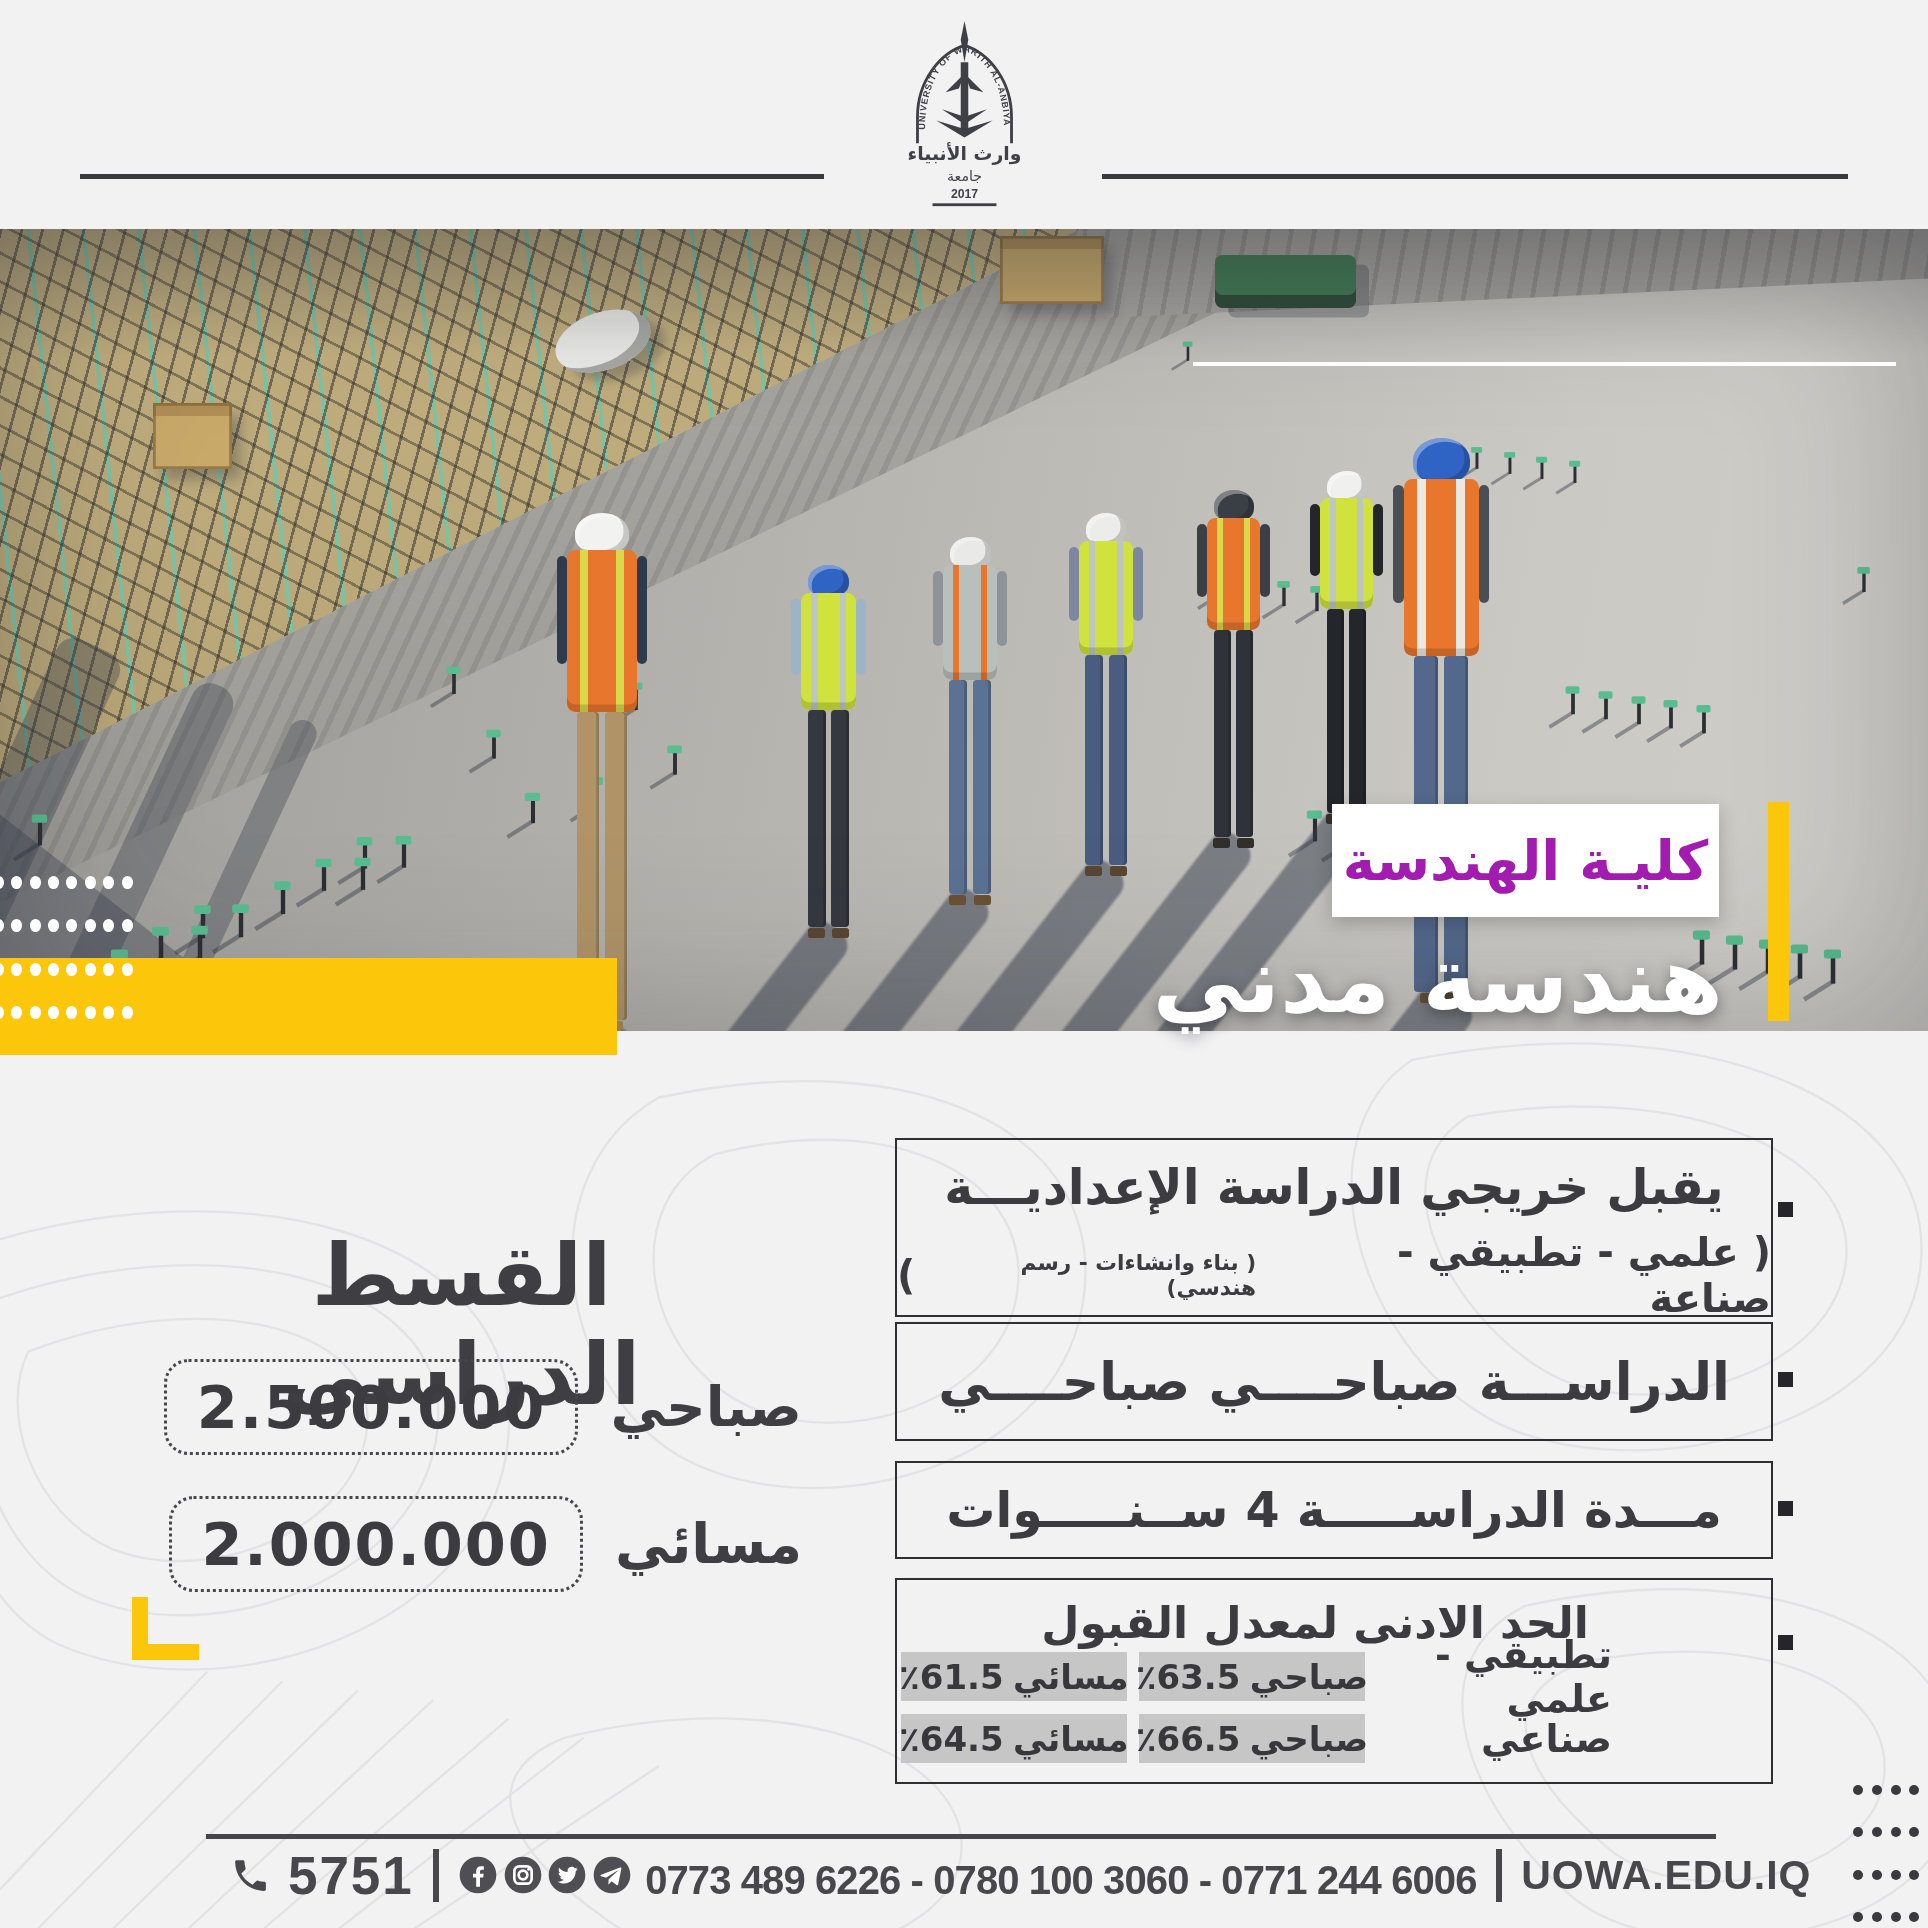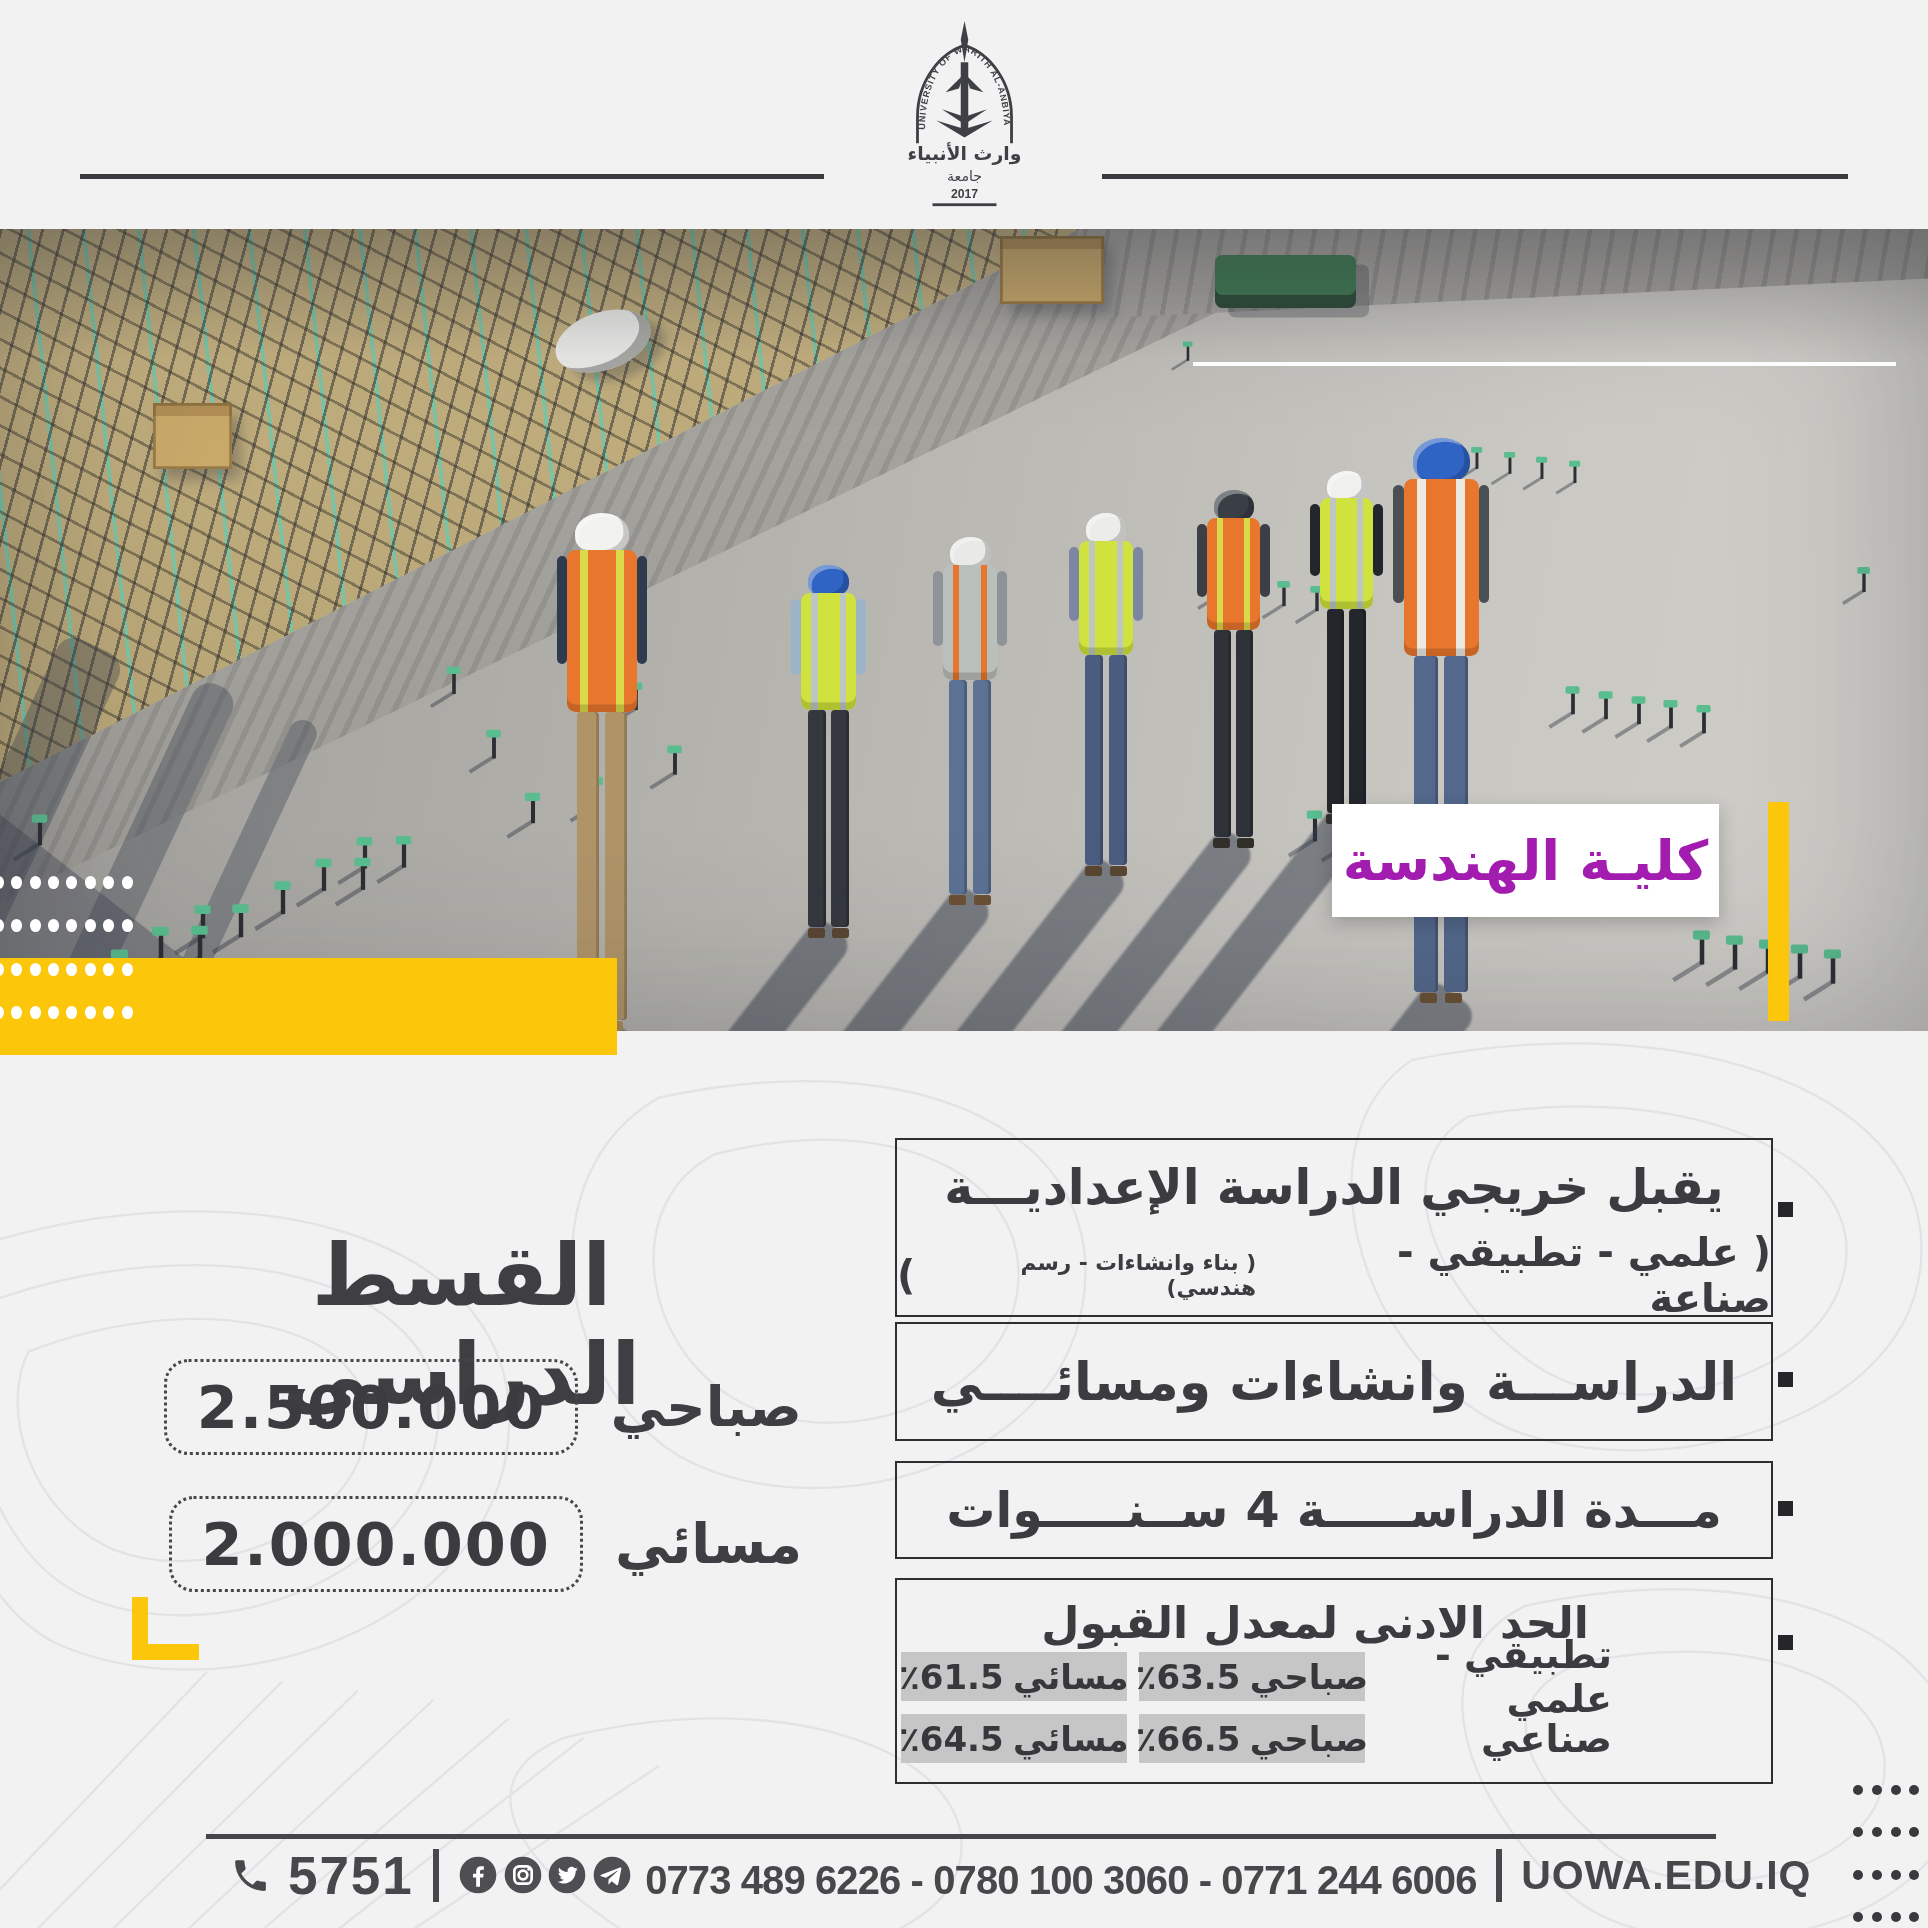--- a/index.html
+++ b/index.html
@@ -342,20 +342,21 @@
     </div>
         </div>
       </div>
     <div class="photo-vignette"></div>
   </div>
 
   <div class="white-line"></div>
   <div class="college-badge">
     <span>كليـة الهندسة</span>
   </div>
+  <div class="dept-title" dir="rtl">هندسة مدني</div>
   <div class="ybar"></div>
   <div class="yrect"></div>
   <div class="wdots" id="wdots">
       <i style="left: 0px; top: 0px; width: 11.3px; height: 13px; background: rgb(255, 255, 255);"></i>
       <i style="left: 18.4px; top: 0px; width: 11.3px; height: 13px; background: rgb(255, 255, 255);"></i>
       <i style="left: 37px; top: 0px; width: 11.3px; height: 13px; background: rgb(255, 255, 255);"></i>
       <i style="left: 55px; top: 0px; width: 11.3px; height: 13px; background: rgb(255, 255, 255);"></i>
       <i style="left: 73px; top: 0px; width: 11.3px; height: 13px; background: rgb(255, 255, 255);"></i>
       <i style="left: 92px; top: 0px; width: 11.3px; height: 13px; background: rgb(255, 255, 255);"></i>
       <i style="left: 110px; top: 0px; width: 11.3px; height: 13px; background: rgb(255, 255, 255);"></i>
@@ -424,21 +425,21 @@
     <div class="big" style="margin-top:19px;">يقبل خريجي الدراسة الإعداديـــة</div>
     <div class="sub-line">
       <span class="sub-main">( علمي - تطبيقي - صناعة</span>
       <span class="sub-small">( بناء وانشاءات - رسم هندسي)</span>
       <span class="sub-main">)</span>
     </div>
   </div>
   <div class="b-bullet" style="top:1202px;"></div>
 
   <div class="ibox" style="top:1322px;height:115px;display:flex;align-items:center;justify-content:center;">
-    <div class="big" style="font-size:52px;">الدراســـة وانشاءات ومسائــــي</div>
+    <div class="big" style="font-size:52px;">الدراســـة صباحــــي صباحــــي</div>
   </div>
   <div class="b-bullet" style="top:1372px;"></div>
 
   <div class="ibox" style="top:1461px;height:94px;display:flex;align-items:center;justify-content:center;">
     <div class="big">مـــدة الدراســـــة 4 ســنـــــوات</div>
   </div>
   <div class="b-bullet" style="top:1501px;"></div>
 
   <div class="ibox" style="top:1578px;height:202px;">
     <div class="minrate-title">الحد الادنى لمعدل القبول</div>

